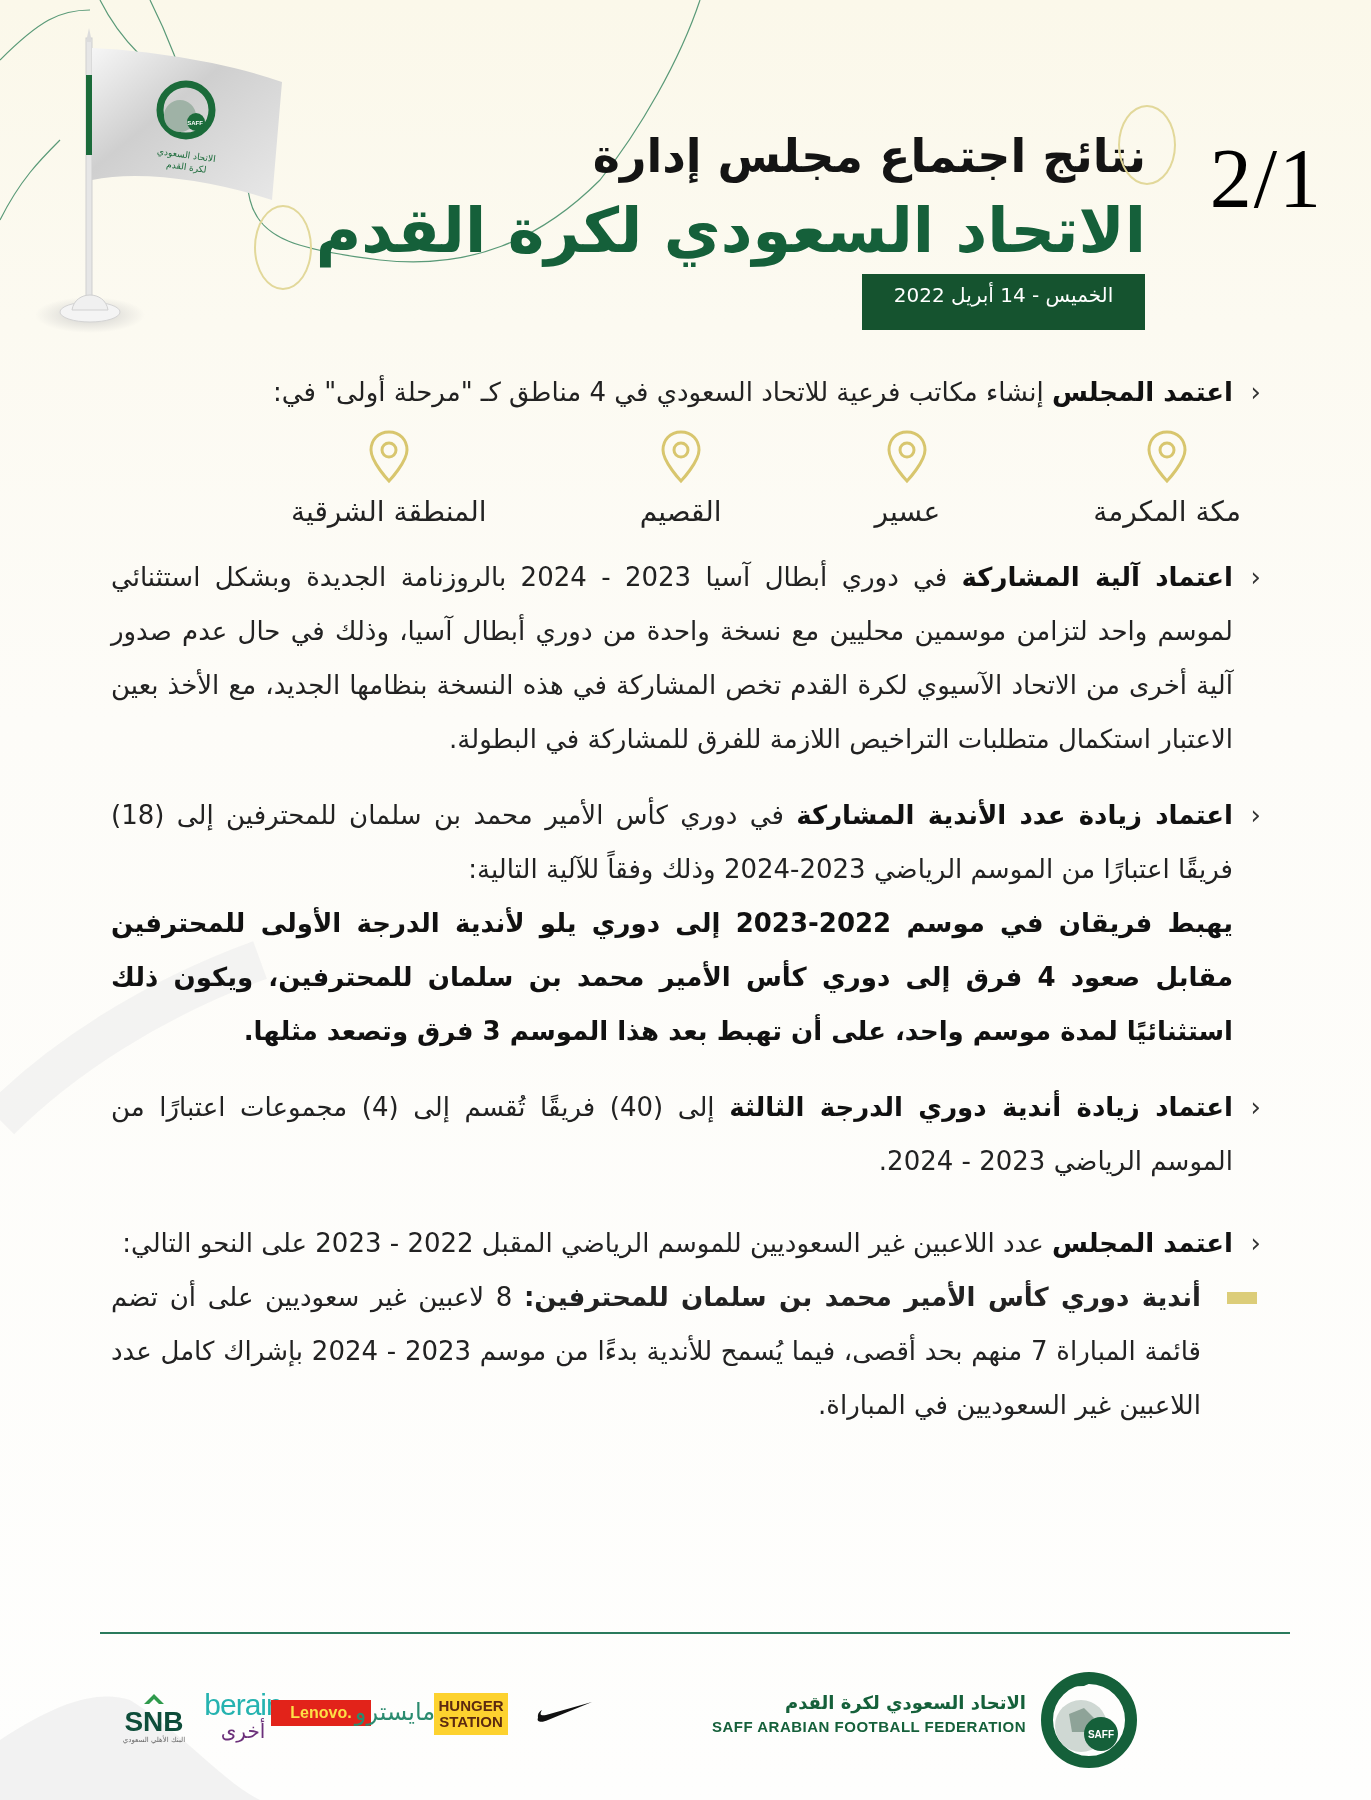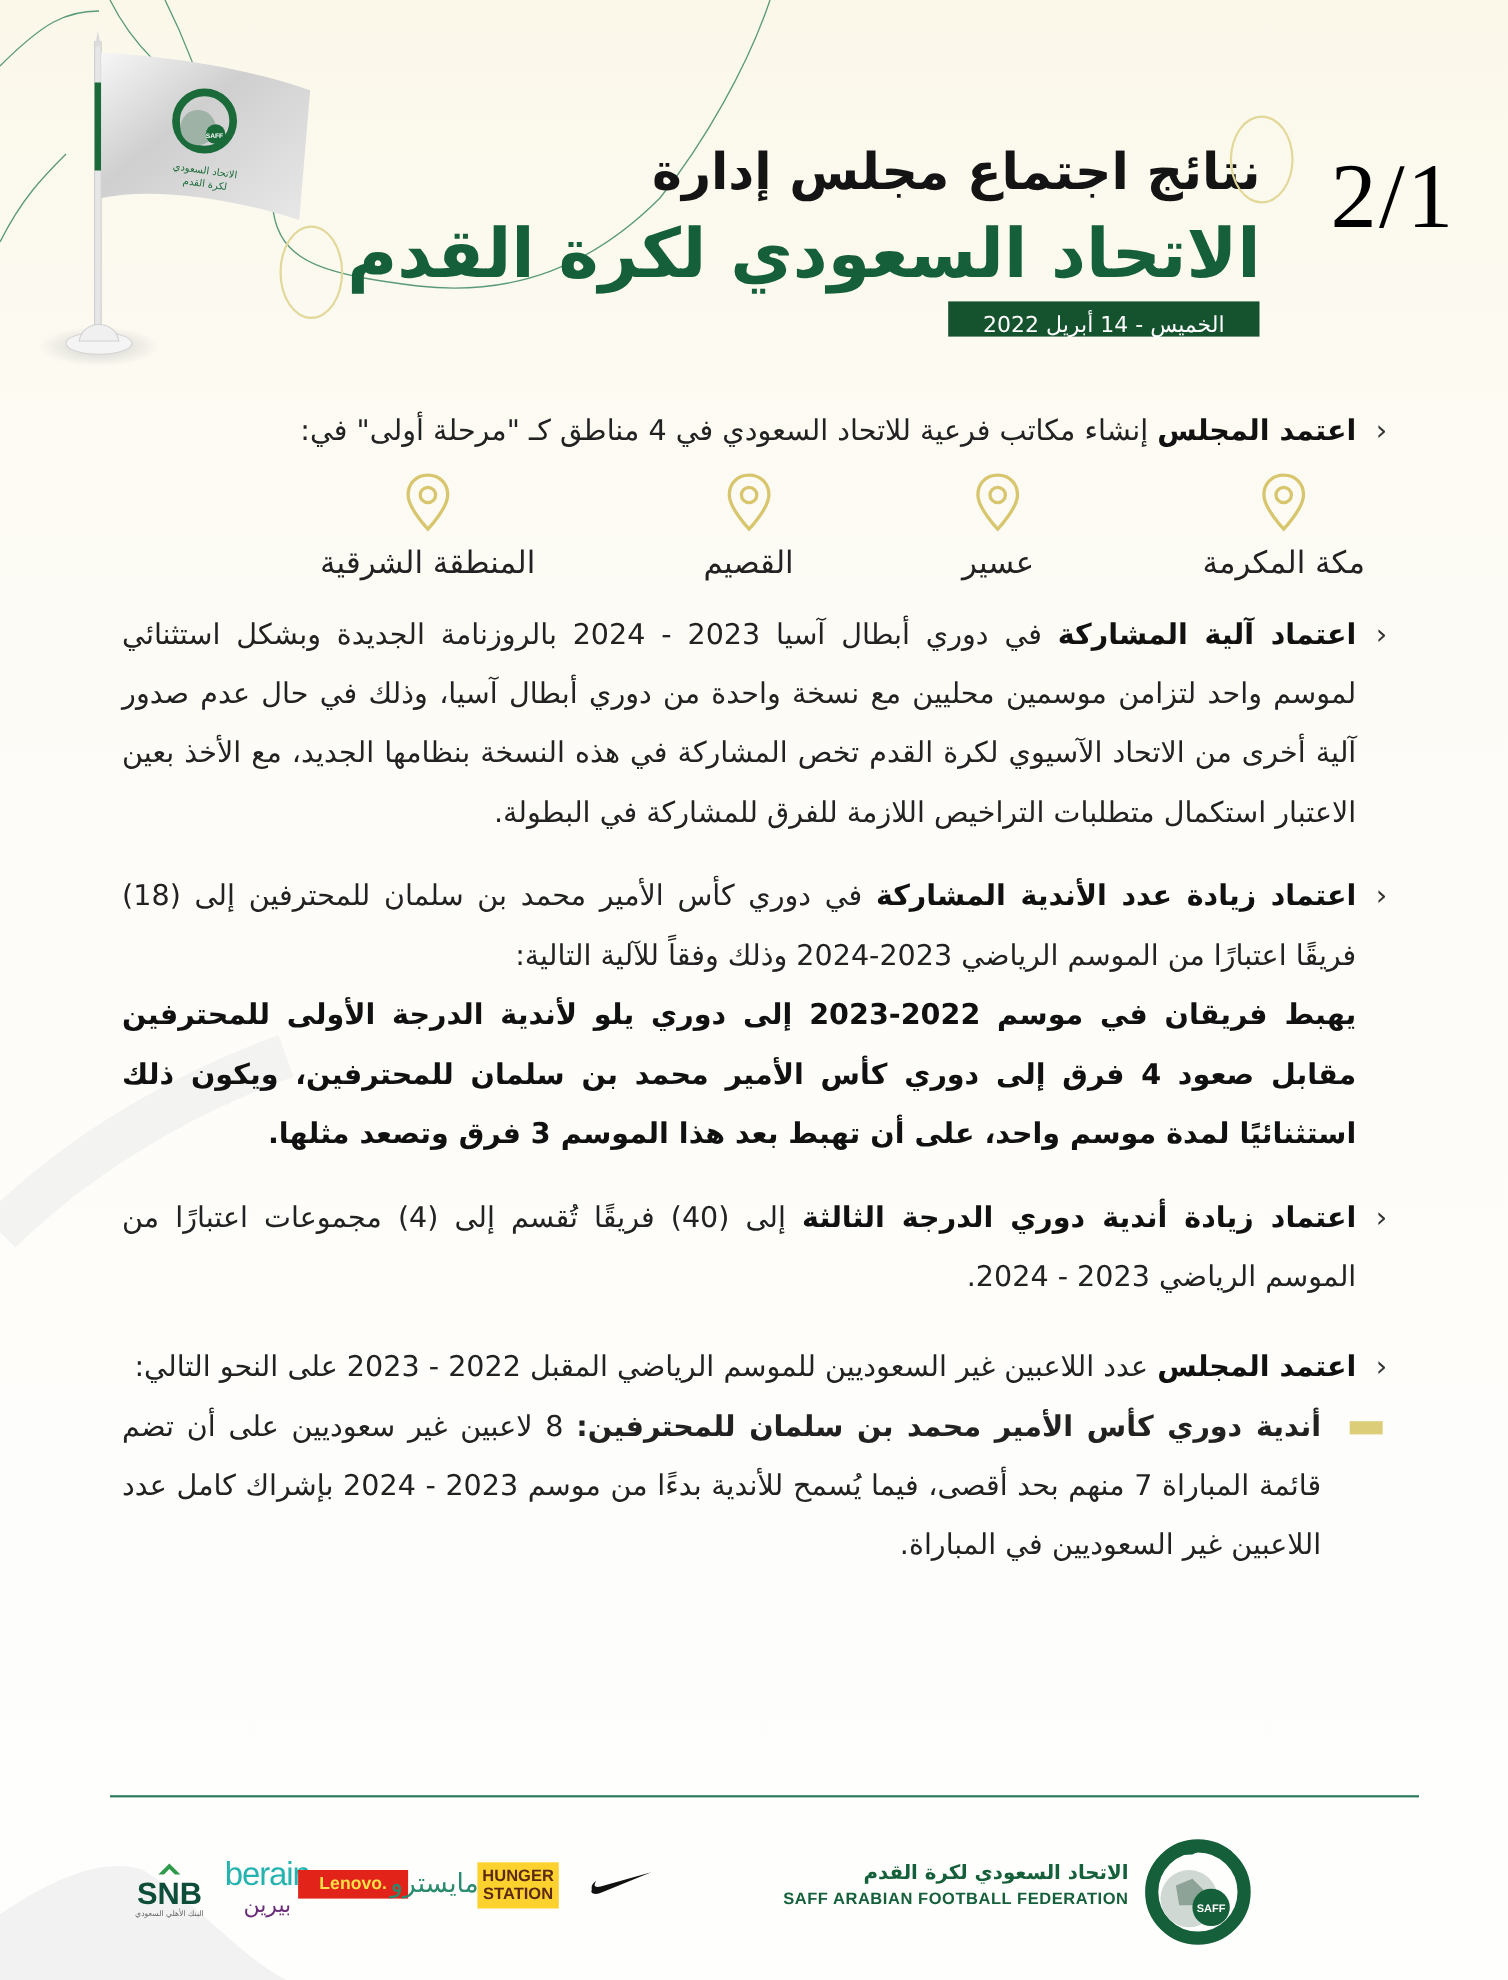--- a/index.html
+++ b/index.html
@@ -42,21 +42,21 @@
   .page-num {
     position: absolute; right: 48px; top: 130px;
     font-family: Liberation Serif, serif;
     font-size: 84px; color: #000000; font-weight: normal; letter-spacing: 2px;
     direction: ltr;
   }
   .date-badge {
     position: absolute; right: 226px; top: 274px;
     background: #15532f; color: #ffffff;
     font-family: "DejaVu Sans", sans-serif;
-    font-size: 20px; padding: 6px 18px 8px 18px; height: 32px; line-height: 30px;
+    font-size: 20px; padding: 6px 18px 8px 18px; height: 56px; line-height: 30px;
     width: 283px; text-align: center;
   }
 
   
   .content { position: absolute; right: 110px; top: 365px; width: 1150px; }
   .para {
     position: relative;
     font-size: 26px;
     line-height: 54px;
     text-align: justify;
@@ -218,21 +218,21 @@
   <div class="sponsor snb">
     <svg class="snb-mark" viewBox="0 0 24 14">
         <path d="M2 13 L12 3 L22 13 L17 13 L12 8 L7 13 Z" fill="#2f9a4c"></path>
       </svg>
     <div class="snb-text">SNB</div>
     <div class="snb-sub">البنك الأهلي السعودي</div>
   </div>
 
   <div class="sponsor berain">
     <div class="berain-en">berain</div>
-    <div class="berain-ar">بيرين</div>
+    <div class="berain-ar">أخرى</div>
   </div>
 
   <div class="sponsor lenovo">Lenovo.</div>
 
   <div class="sponsor maestro">مايسترو</div>
 
   <div class="sponsor hunger">
     <div>HUNGER</div>
     <div>STATION</div>
   </div>

